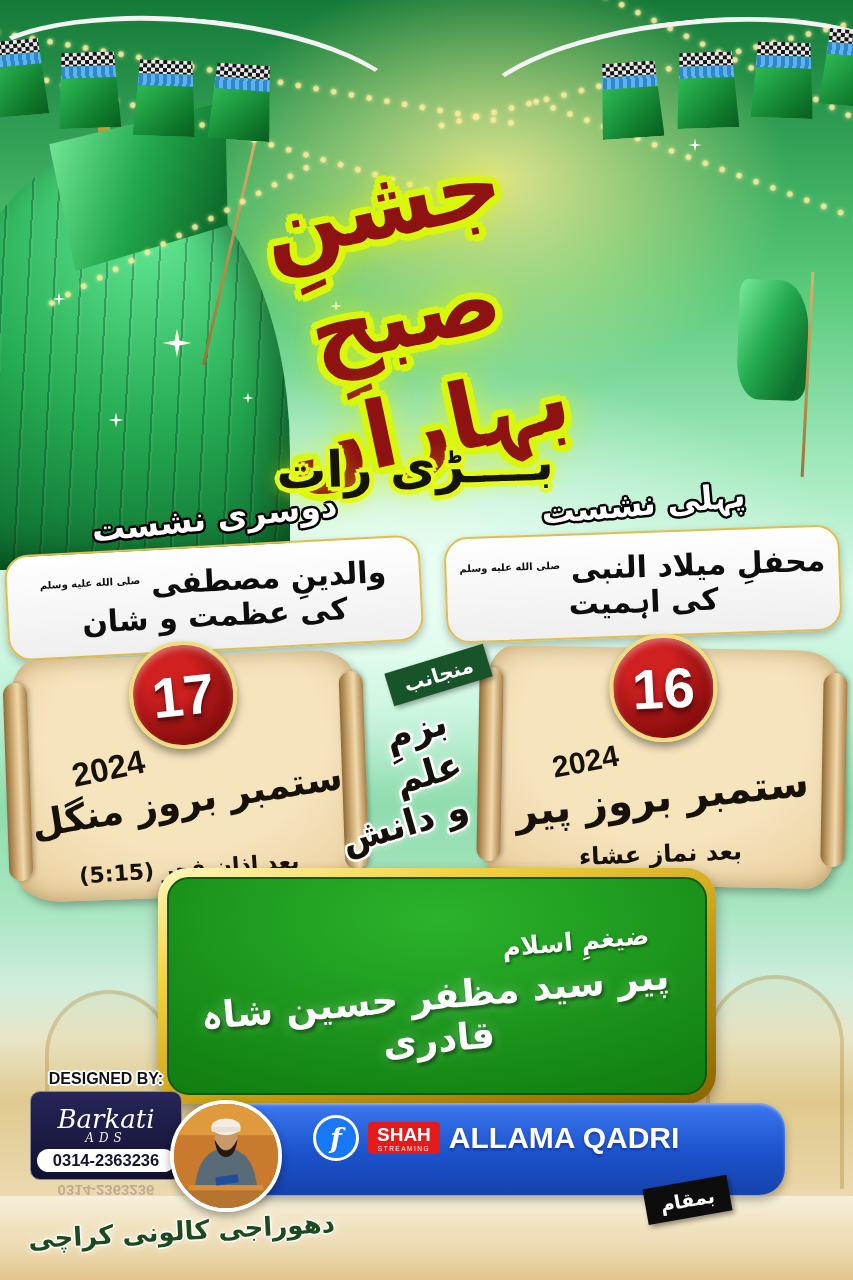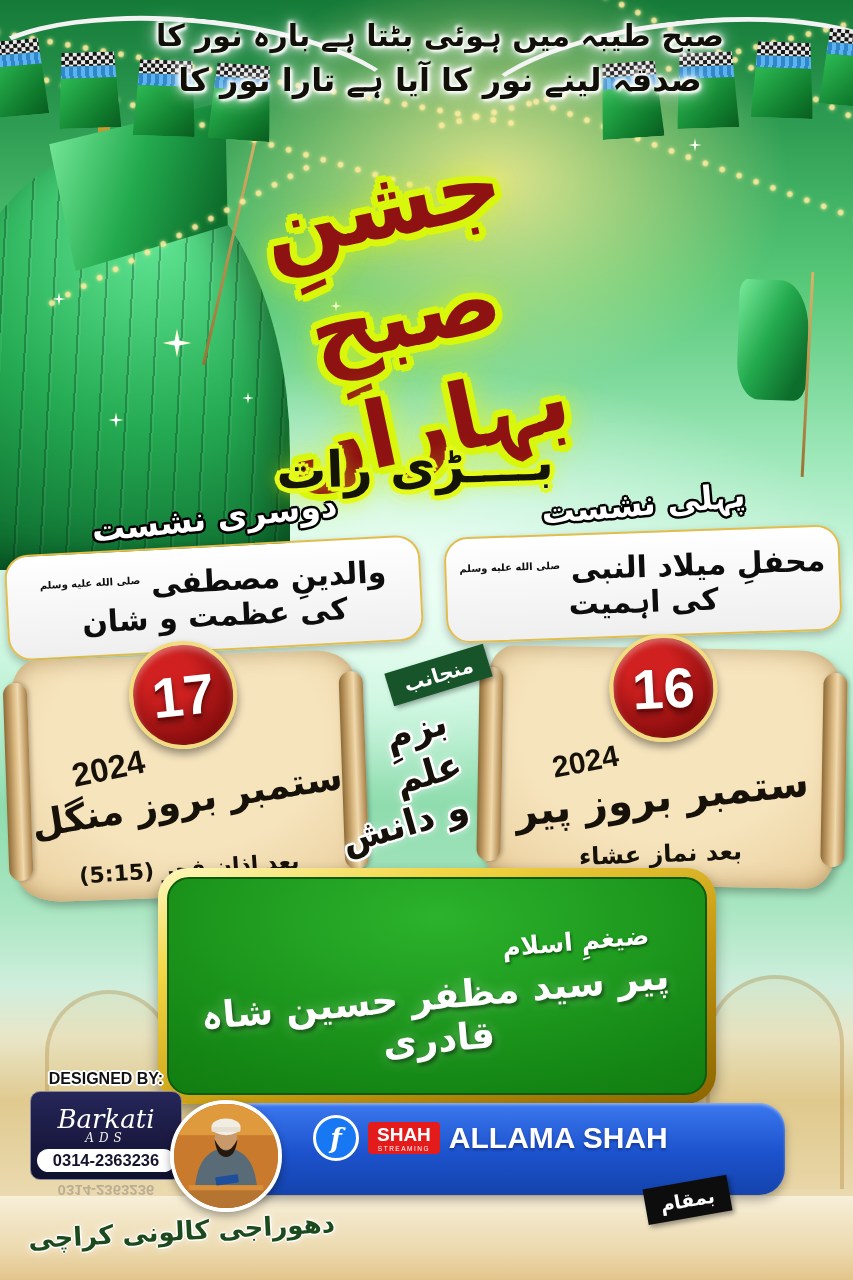--- a/index.html
+++ b/index.html
@@ -226,24 +226,20 @@
   <div class="abs sparkle" style="left:162px;top:328px;width:30px;height:30px;"></div>
   <div class="abs sparkle" style="left:108px;top:412px;width:16px;height:16px;"></div>
   <div class="abs sparkle" style="left:52px;top:292px;width:14px;height:14px;"></div>
   <div class="abs sparkle" style="left:330px;top:300px;width:12px;height:12px;"></div>
   <div class="abs sparkle" style="left:242px;top:392px;width:12px;height:12px;"></div>
   <div class="abs sparkle" style="left:688px;top:138px;width:14px;height:14px;"></div>
 
   <div class="abs arch" style="left:45px;top:990px;width:120px;height:180px;"></div>
   <div class="abs arch" style="left:706px;top:975px;width:130px;height:210px;"></div>
 
-  <div class="abs couplet rtl">
-    <div class="l1">صبح طیبہ میں ہوئی بٹتا ہے بارہ نور کا</div>
-    <div class="l2">صدقہ لینے نور کا آیا ہے تارا نور کا</div>
-  </div>
 
   <div class="abs title rtl">جشنِ صبحِ بہاراں</div>
   <div class="abs subtitle rtl">بــــڑی رات</div>
 
   <div class="abs session session-right rtl">
     <span class="head outline-black">پہلی نشست</span>
     <div class="box">
       <span>محفلِ میلاد النبی</span>
       <sup>صلى الله عليه وسلم</sup>
       <span>کی اہمیت</span>
@@ -298,21 +294,21 @@
     <div class="refl">0314-2363236</div>
   </div>
 
   <div class="abs livebar">
     <div class="fbrow">
       <div class="fb">f</div>
       <div class="livebadge">
         <div class="big">SHAH</div>
         <div class="small">STREAMING</div>
       </div>
-      <div class="lname1">ALLAMA SHAH</div>
+      <div class="lname1">ALLAMA QADRI</div>
     </div>
   </div>
 
   <div class="abs photo">
     <svg viewBox="0 0 100 100" width="100%" height="100%">
       <rect x="0" y="0" width="100" height="100" fill="#c97a2c"></rect>
       <rect x="0" y="0" width="100" height="30" fill="#e09a3e"></rect>
       <path d="M50 42 C30 44 22 58 20 82 L80 82 C78 58 70 44 50 42" fill="#5a6b78"></path>
       <circle cx="50" cy="33" r="11" fill="#c9996a"></circle>
       <path d="M39 34 q11 22 22 0 q-2 17 -11 17 q-9 0 -11 -17" fill="#27180c"></path>

